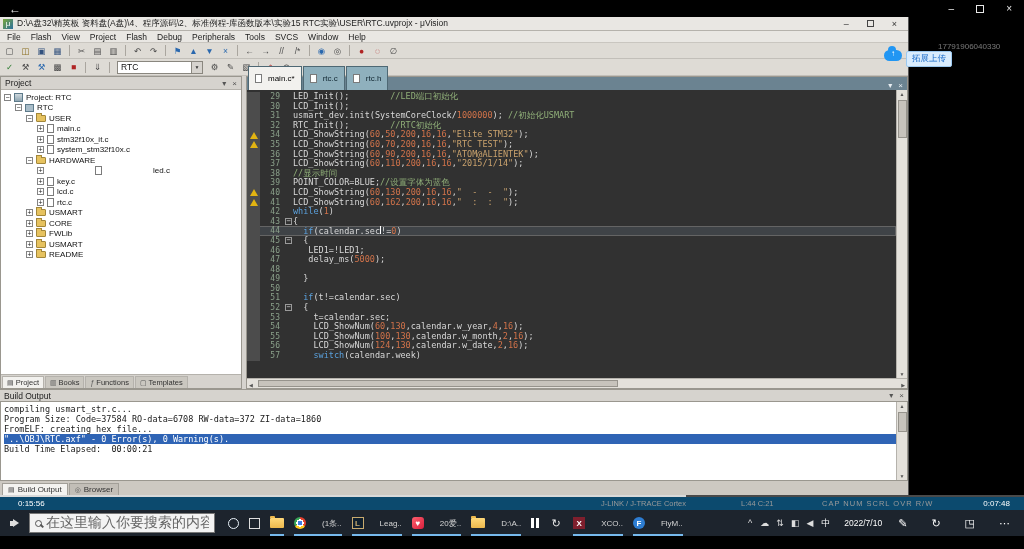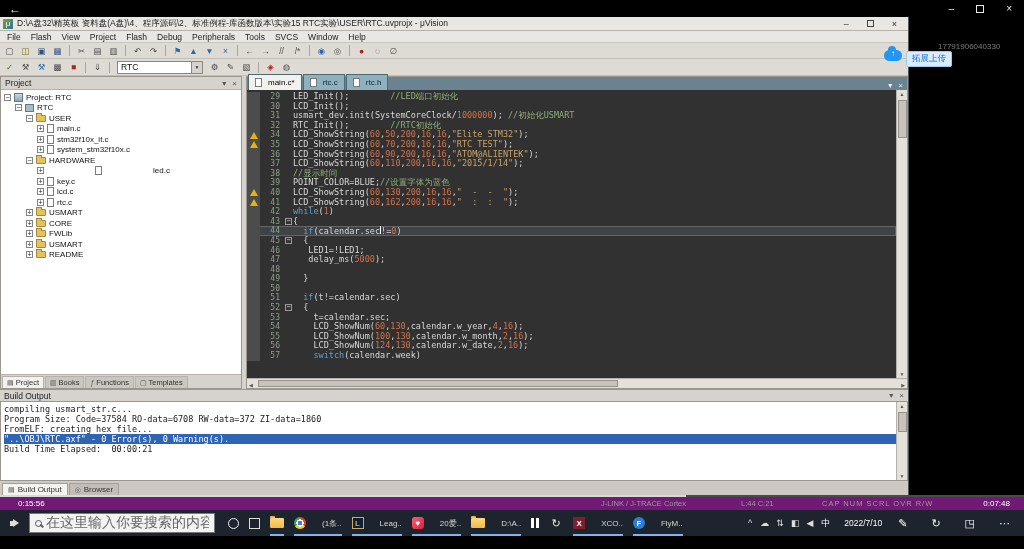--- a/index.html
+++ b/index.html
@@ -39,21 +39,21 @@
 .i-chip{width:9px;height:8px;background:#a9bdc9;border:1px solid #5d7a8a;margin-right:3px;flex:0 0 auto}
 .i-target{width:9px;height:9px;background:linear-gradient(#cfd8dd,#8fa6b2);border:1px solid #5d7a8a;margin-right:3px;flex:0 0 auto}
 .proj-tabs{height:14px;background:#d6d3ce;border-top:1px solid #b5b2ac;display:flex;align-items:flex-end;font-size:7.5px;padding-left:1px;gap:1px}
 .ptab{display:flex;align-items:center;gap:2px;padding:1px 4px;border:1px solid #b5b2ac;border-bottom:none;background:#cac7c0;color:#333;height:12px}
 .ptab.active{background:#f2f1ee}
 .pticon{font-size:7px;color:#555}
 .splitter{width:4px;background:#d6d3ce}
 
 .editor{flex:1;display:flex;flex-direction:column;min-width:0;background:#6b8391;border:1px solid #9a978f}
 .edtabs{height:13px;display:flex;align-items:flex-end;background:#6b8391;padding-left:1px}
-.etab{display:flex;align-items:center;gap:3px;height:16px;padding:0 6px;font-size:8px;background:#8fb0bd;color:#102530;border:1px solid #4e6874;border-bottom:none;margin-right:1px}
+.etab{display:flex;align-items:center;gap:3px;height:24px;padding:0 6px;font-size:8px;background:#8fb0bd;color:#102530;border:1px solid #4e6874;border-bottom:none;margin-right:1px}
 .etab.active{background:#f2f1ee;color:#000}
 .edtabs .tabacts{margin-left:auto;display:flex;gap:6px;margin-right:4px;color:#e8eef2;font-size:8px;align-items:center}
 .code-wrap{flex:1;position:relative;background:#313131;min-height:0}
 .code{position:absolute;left:0;top:0;right:11px;bottom:0;font-family:"DejaVu Sans Mono",monospace;font-size:8.5px;line-height:9.6px;padding-top:2px;overflow:hidden}
 .crow{display:flex;height:9.6px;align-items:center}
 .crow.active{background:#3f4347;box-shadow:0 0 0 1px #646464 inset}
 .cg-mark{width:13px;background:#4c4c4c;align-self:stretch;display:flex;align-items:center;justify-content:center;flex:0 0 auto}
 .warn{width:0;height:0;border-left:4px solid transparent;border-right:4px solid transparent;border-bottom:7px solid #e2b411}
 .cg-num{width:24px;color:#8aa08a;text-align:right;padding-right:4px;flex:0 0 auto;font-size:8px}
 .cg-fold{width:9px;flex:0 0 auto;display:flex;align-items:center;justify-content:center}
@@ -81,21 +81,21 @@
 .bottom-tabs{height:14px;background:#cdc9c2;display:flex;align-items:flex-end;padding-left:2px;gap:1px}
 .btab{display:flex;align-items:center;gap:3px;height:12px;padding:0 5px;font-size:8px;border:1px solid #a29f98;border-bottom:none;background:#c2beb7;color:#333}
 .btab.active{background:#f4f3f0}
 
 .watermark{position:absolute;left:938px;top:42px;font-size:8px;color:rgba(255,255,255,.45);z-index:4}
 .upload-cloud{position:absolute;left:884px;top:50px;width:18px;height:11px;background:#2196f3;border-radius:6px;z-index:4}
 .upload-cloud::before{content:"";position:absolute;left:4px;top:-4px;width:8px;height:8px;background:#2196f3;border-radius:50%}
 .upload-cloud::after{content:"↑";position:absolute;left:7px;top:-1px;color:#fff;font-size:8px}
 .upload-tip{position:absolute;left:906px;top:51px;background:#d9ecfd;border:1px solid #9cc9f0;color:#1669c9;font-size:8.5px;padding:1px 5px;border-radius:2px;white-space:nowrap;z-index:4}
 
-.status-strip{position:absolute;left:0;top:495px;width:1024px;height:15px;background:#701a75}
+.status-strip{position:absolute;left:0;top:495px;width:1024px;height:15px;background:#0c4a6e}
 .progress{position:absolute;left:0;top:0;width:100%;height:2px;background:#4a4a4a}
 .prog-fill{height:100%;background:#d9d9d9;width:0}
 .vtime{position:absolute;top:4px;font-size:8px;color:#fff}
 .vtime.left{left:18px}
 .vtime.rightT{right:14px}
 .sbtxt{position:absolute;top:4px;font-size:7.5px;color:#9a9a9a;white-space:nowrap}
 .s1{left:601px}.s2{left:741px}.s3{left:822px;letter-spacing:1px}
 
 .taskbar{position:absolute;left:0;top:510px;width:1024px;height:26px;background:#1d242d;display:flex;align-items:center;color:#e8e8e8}
 .spk{margin-left:10px;display:flex;align-items:center}

